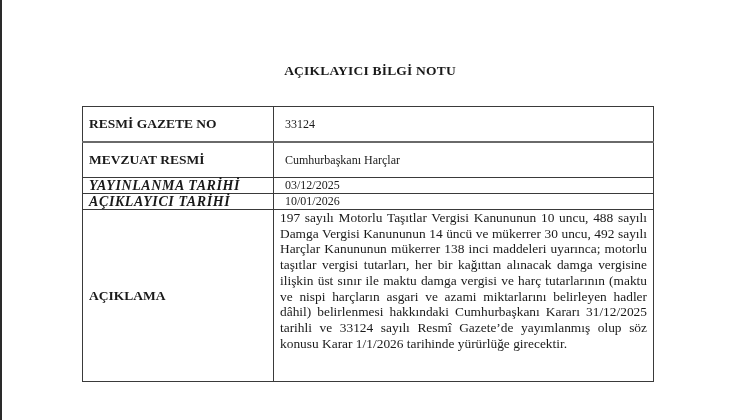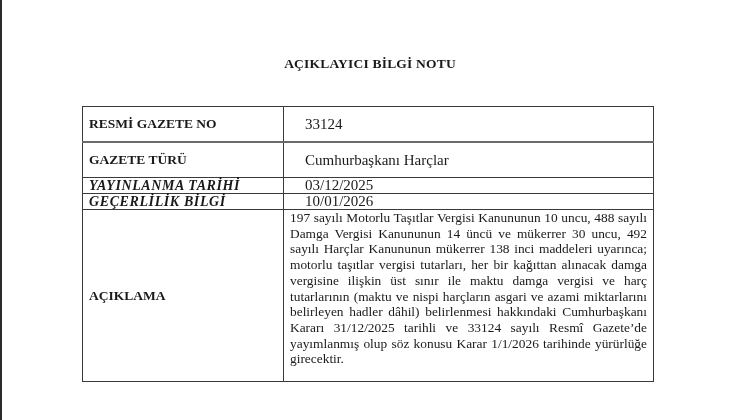--- a/index.html
+++ b/index.html
@@ -19,50 +19,50 @@
       position: absolute;
       left: 0;
       top: 0;
       width: 2px;
       height: 420px;
       background: #2a2a2a;
     }
     .doc-title {
       position: absolute;
       left: 0;
-      top: 56px;
+      top: 63px;
       width: 740px;
       text-align: center;
       font-weight: bold;
       font-size: 13.5px;
       letter-spacing: 0.2px;
       color: #1a1a1a;
     }
     .info-table {
       position: absolute;
       left: 82px;
       top: 106px;
       width: 572px;
       border-collapse: collapse;
       border: 1.5px solid #3a3a3a;
     }
     .info-table td {
       border: 1px solid #3a3a3a;
-      padding: 0 21px;
+      padding: 0 11px;
       vertical-align: middle;
     }
     .info-table td.label {
       width: 173px;
       font-weight: bold;
       font-size: 13.5px;
       padding-left: 6px;
       white-space: nowrap;
     }
     .info-table td.value {
-      font-size: 15px;
+      font-size: 12px;
     }
     .row-tall td { height: 34px; }
     .row-short td { height: 15px; line-height: 15px; }
     .row-short td.label { font-size: 14px; letter-spacing: 0.6px; font-style: italic; }
     .row-divider-thick td { border-bottom: 2px solid #6a6a6a; }
     .row-desc td.value {
       text-align: justify;
       font-size: 13.4px;
       line-height: 15.7px;
       padding: 0 6px 3px 6px;
@@ -81,29 +81,29 @@
 
 <div class="doc-title">AÇIKLAYICI BİLGİ NOTU</div>
 
 <table class="info-table">
   <tbody>
     <tr class="row-tall row-divider-thick">
       <td class="label">RESMİ GAZETE NO</td>
       <td class="value">33124</td>
     </tr>
     <tr class="row-tall">
-      <td class="label">GAZETE TÜRÜ</td>
+      <td class="label">MEVZUAT RESMİ</td>
       <td class="value">Cumhurbaşkanı Harçlar</td>
     </tr>
     <tr class="row-short">
       <td class="label">YAYINLANMA TARİHİ</td>
       <td class="value">03/12/2025</td>
     </tr>
     <tr class="row-short">
-      <td class="label">GEÇERLİLİK BİLGİ</td>
+      <td class="label">AÇIKLAYICI TARİHİ</td>
       <td class="value">10/01/2026</td>
     </tr>
     <tr class="row-desc">
       <td class="label">AÇIKLAMA</td>
       <td class="value">197 sayılı Motorlu Taşıtlar Vergisi Kanununun 10 uncu, 488 sayılı Damga Vergisi Kanununun 14 üncü ve mükerrer 30 uncu, 492 sayılı Harçlar Kanununun mükerrer 138 inci maddeleri uyarınca; motorlu taşıtlar vergisi tutarları, her bir kağıttan alınacak damga vergisine ilişkin üst sınır ile maktu damga vergisi ve harç tutarlarının (maktu ve nispi harçların asgari ve azami miktarlarını belirleyen hadler dâhil) belirlenmesi hakkındaki Cumhurbaşkanı Kararı 31/12/2025 tarihli ve 33124 sayılı Resmî Gazete’de yayımlanmış olup söz konusu Karar 1/1/2026 tarihinde yürürlüğe girecektir.</td>
     </tr>
   </tbody>
 </table>
 
 </body></html>

